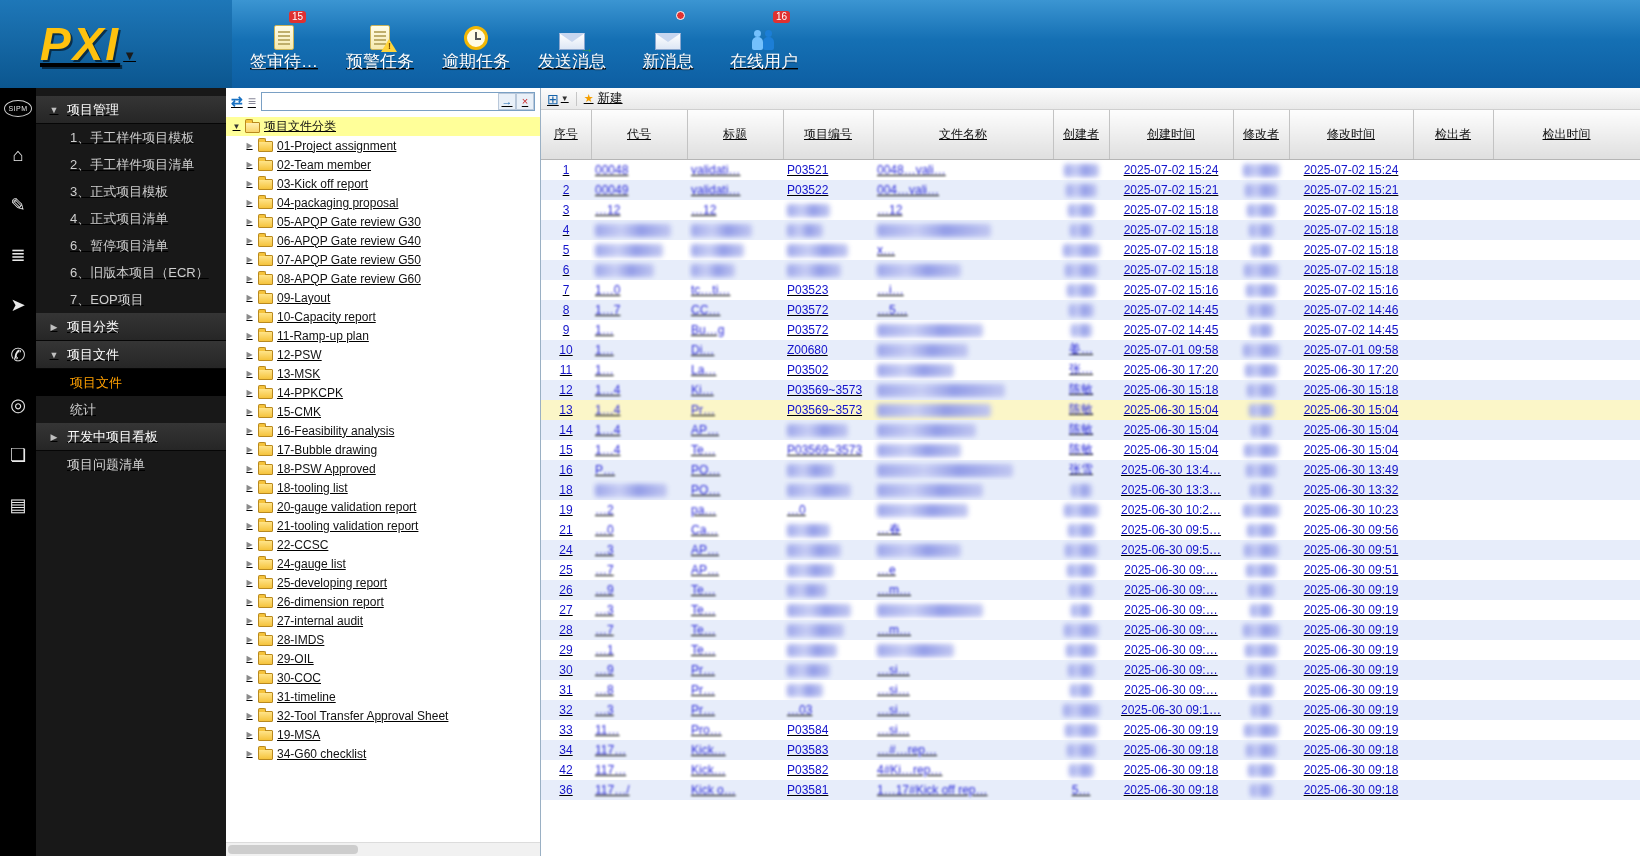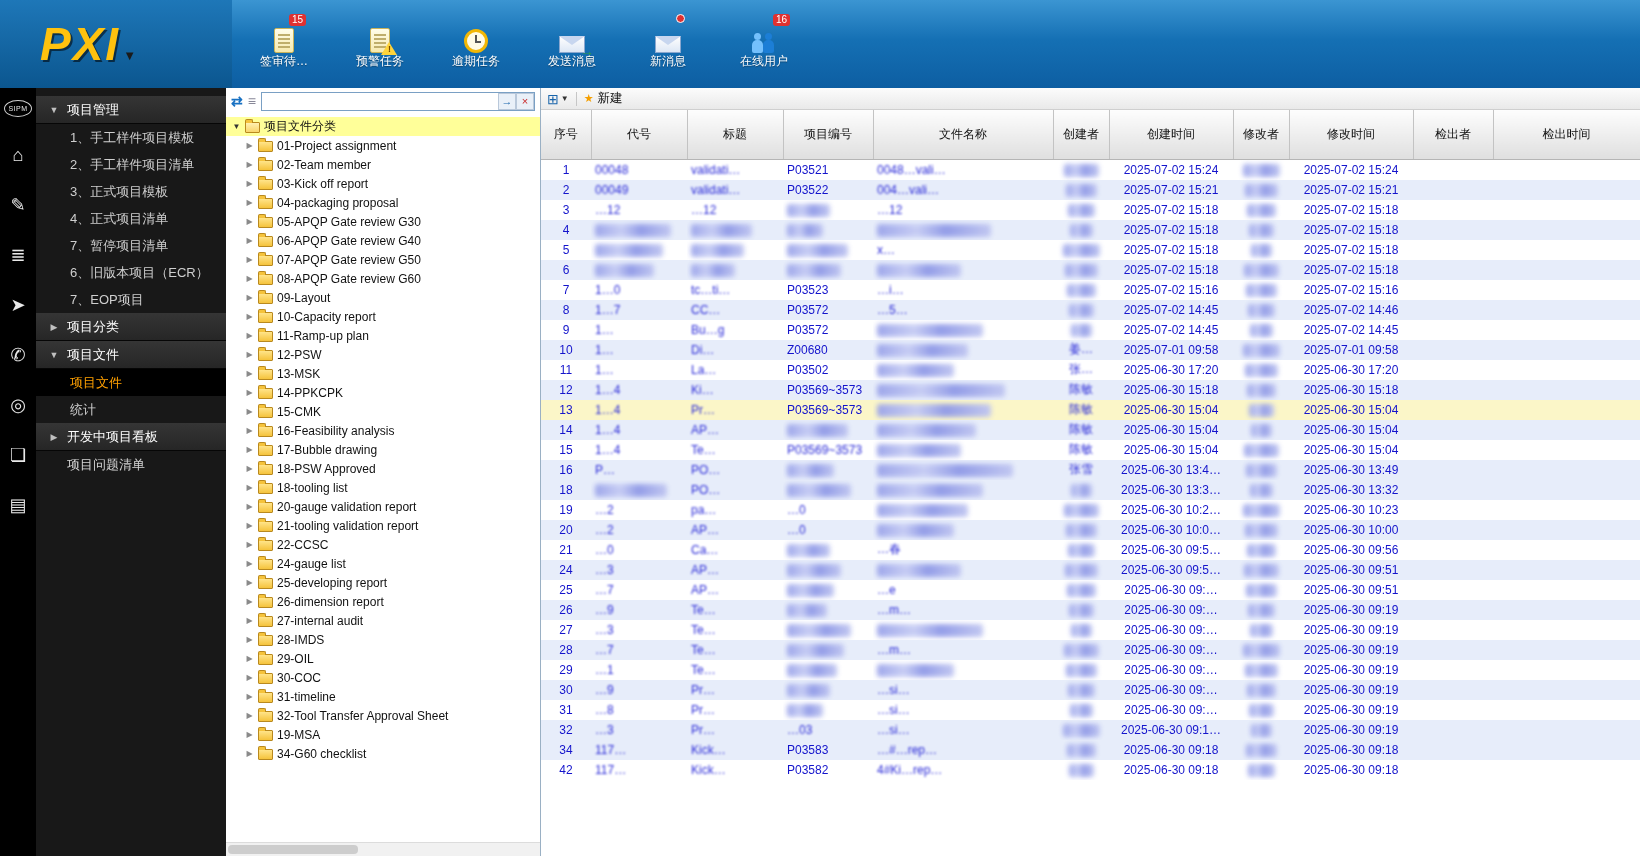--- a/index.html
+++ b/index.html
@@ -1,28 +1,28 @@
 <!DOCTYPE html>
 <html><head>
 <meta charset="utf-8">
 <style>
   * { box-sizing: border-box; margin:0; padding:0; }
   html,body { width:1640px; height:856px; overflow:hidden; font-family:"Liberation Sans",sans-serif; background:#fff; }
-  .app { width:1640px; height:856px; display:flex; flex-direction:column; }
+  .app { width:1640px; height:856px; display:flex; flex-direction:column;text-decoration:underline; }
 
   
   .topbar { height:88px; flex:0 0 88px; background:linear-gradient(180deg,#3b95d2 0%,#1570b4 45%,#0d5ea2 100%); display:flex; align-items:stretch; }
   .logo-wrap { width:232px; display:flex; align-items:center; padding-left:40px; background:linear-gradient(180deg,#1e77b8,#0b568f); cursor:pointer; }
   .logo-text { font-size:46px; font-weight:bold; font-style:italic; color:#ffc20e; letter-spacing:2px; text-shadow:2px 2px 0 rgba(0,0,0,.55); }
   .logo-caret { color:#1b1b1b; font-size:13px; margin-left:3px; margin-top:22px; }
   .tb-items { display:flex; align-items:center; gap:28px; padding-left:18px; }
   .tb-item { display:flex; flex-direction:column; align-items:center; min-width:68px; cursor:pointer; }
   .tb-ic { position:relative; height:34px; display:flex; align-items:flex-end; justify-content:center; }
   .badge { position:absolute; top:-5px; right:-12px; background:#e03131; color:#fff; font-size:10px; line-height:12px; padding:0 3px; border-radius:3px; z-index:3; }
-  .tb-label { color:#fff; font-size:12px; margin-top:0; white-space:nowrap; text-shadow:0 1px 1px rgba(0,0,0,.4); }
+  .tb-label { color:#fff; font-size:17px; margin-top:0; white-space:nowrap; text-shadow:0 1px 1px rgba(0,0,0,.4); }
   .ic-doc { position:relative; display:inline-block; width:20px; height:25px; background:linear-gradient(#fffdе9,#fdf3c0); background:linear-gradient(#fffde9,#f6e9ae); border:1px solid #c9b35a; border-radius:2px; }
   .ic-doc::before { content:""; position:absolute; left:3px; right:3px; top:5px; height:2px; background:#bfae6b; box-shadow:0 4px 0 #bfae6b, 0 8px 0 #bfae6b, 0 12px 0 #bfae6b; }
   .tri-warn { position:absolute; bottom:-2px; right:-7px; width:0; height:0; border-left:8px solid transparent; border-right:8px solid transparent; border-bottom:13px solid #ffd43b; z-index:2; }
   .tri-ex { position:absolute; bottom:-1px; right:-1px; z-index:3; font-size:9px; font-weight:bold; color:#7a4d00; }
   .ic-clock { position:relative; display:inline-block; width:24px; height:24px; border-radius:50%; background:#fffbe6; border:3px solid #f2b705; }
   .ic-clock::before { content:""; position:absolute; left:8px; top:3px; width:2px; height:8px; background:#555; }
   .ic-clock::after { content:""; position:absolute; left:8px; top:9px; width:6px; height:2px; background:#555; }
   .ic-env { position:relative; display:inline-block; width:26px; height:17px; background:linear-gradient(#fefefe,#dde7f5); border:1px solid #8aa7cf; }
   .ic-env::before { content:""; position:absolute; left:-1px; top:-1px; border-left:13px solid transparent; border-right:13px solid transparent; border-top:9px solid #c7d6ef; }
   .env-arrow { position:absolute; right:-9px; bottom:-6px; color:#2f9e44; font-size:14px; font-weight:bold; z-index:2; }
@@ -164,21 +164,21 @@
 
     <nav class="sidenav" id="sidenav">
         <div class="nav-sec">
           <span class="nav-tri">▼</span>
           <span>项目管理</span>
         </div>
         <div class="nav-item">1、手工样件项目模板</div>
         <div class="nav-item">2、手工样件项目清单</div>
         <div class="nav-item">3、正式项目模板</div>
         <div class="nav-item">4、正式项目清单</div>
-        <div class="nav-item">7、暂停项目清单</div>
+        <div class="nav-item">6、暂停项目清单</div>
         <div class="nav-item">6、旧版本项目（ECR）</div>
         <div class="nav-item">7、EOP项目</div>
         <div class="nav-sec">
           <span class="nav-tri">▶</span>
           <span>项目分类</span>
         </div>
         <div class="nav-sec">
           <span class="nav-tri">▼</span>
           <span>项目文件</span>
         </div>
@@ -647,33 +647,20 @@
               <td class="l"><span class="soft">pa…</span></td>
               <td class="l"><span class="soft">…0</span></td>
               <td class="l"><span class="smudge" style="width: 91px;"></span></td>
               <td class="c"><span class="smudge" style="width: 35px;"></span></td>
               <td class="c">2025-06-30 10:2…</td>
               <td class="c"><span class="smudge" style="width: 37px;"></span></td>
               <td class="c">2025-06-30 10:23</td>
               <td class="l"></td>
               <td class="l"></td>
             </tr>
-            <tr class="alt">
-              <td class="c">20</td>
-              <td class="l"><span class="soft">…2</span></td>
-              <td class="l"><span class="soft">AP…</span></td>
-              <td class="l"><span class="soft">…0</span></td>
-              <td class="l"><span class="smudge" style="width: 77px;"></span></td>
-              <td class="c"><span class="smudge" style="width: 31px;"></span></td>
-              <td class="c">2025-06-30 10:0…</td>
-              <td class="c"><span class="smudge" style="width: 33px;"></span></td>
-              <td class="c">2025-06-30 10:00</td>
-              <td class="l"></td>
-              <td class="l"></td>
-            </tr>
             <tr>
               <td class="c">21</td>
               <td class="l"><span class="soft">…0</span></td>
               <td class="l"><span class="soft">Ca…</span></td>
               <td class="l"><span class="smudge" style="width: 43px;"></span></td>
               <td class="l"><span class="soft">…春</span></td>
               <td class="c"><span class="smudge" style="width: 27px;"></span></td>
               <td class="c">2025-06-30 09:5…</td>
               <td class="c"><span class="smudge" style="width: 29px;"></span></td>
               <td class="c">2025-06-30 09:56</td>
@@ -790,20 +777,33 @@
               <td class="l"><span class="soft">Pr…</span></td>
               <td class="l"><span class="soft">…03</span></td>
               <td class="l"><span class="soft">…si…</span></td>
               <td class="c"><span class="smudge" style="width: 37px;"></span></td>
               <td class="c">2025-06-30 09:1…</td>
               <td class="c"><span class="smudge" style="width: 21px;"></span></td>
               <td class="c">2025-06-30 09:19</td>
               <td class="l"></td>
               <td class="l"></td>
             </tr>
+            <tr>
+              <td class="c">33</td>
+              <td class="l"><span class="soft">11…</span></td>
+              <td class="l"><span class="soft">Pro…</span></td>
+              <td class="l">P03584</td>
+              <td class="l"><span class="soft">…si…</span></td>
+              <td class="c"><span class="smudge" style="width: 33px;"></span></td>
+              <td class="c">2025-06-30 09:19</td>
+              <td class="c"><span class="smudge" style="width: 35px;"></span></td>
+              <td class="c">2025-06-30 09:19</td>
+              <td class="l"></td>
+              <td class="l"></td>
+            </tr>
             <tr class="alt">
               <td class="c">34</td>
               <td class="l"><span class="soft">117…</span></td>
               <td class="l"><span class="soft">Kick…</span></td>
               <td class="l">P03583</td>
               <td class="l"><span class="soft">…#…rep…</span></td>
               <td class="c"><span class="smudge" style="width: 29px;"></span></td>
               <td class="c">2025-06-30 09:18</td>
               <td class="c"><span class="smudge" style="width: 31px;"></span></td>
               <td class="c">2025-06-30 09:18</td>
@@ -816,17 +816,30 @@
               <td class="l"><span class="soft">Kick…</span></td>
               <td class="l">P03582</td>
               <td class="l"><span class="soft">4#Ki…rep…</span></td>
               <td class="c"><span class="smudge" style="width: 25px;"></span></td>
               <td class="c">2025-06-30 09:18</td>
               <td class="c"><span class="smudge" style="width: 27px;"></span></td>
               <td class="c">2025-06-30 09:18</td>
               <td class="l"></td>
               <td class="l"></td>
             </tr>
+            <tr class="alt">
+              <td class="c">36</td>
+              <td class="l"><span class="soft">117…/</span></td>
+              <td class="l"><span class="soft">Kick o…</span></td>
+              <td class="l">P03581</td>
+              <td class="l"><span class="soft">1…17#Kick off rep…</span></td>
+              <td class="c"><span class="soft">5…</span></td>
+              <td class="c">2025-06-30 09:18</td>
+              <td class="c"><span class="smudge" style="width: 23px;"></span></td>
+              <td class="c">2025-06-30 09:18</td>
+              <td class="l"></td>
+              <td class="l"></td>
+            </tr>
           </tbody>
       </table>
     </section>
   </div>
 </div>
 
 </body></html>

